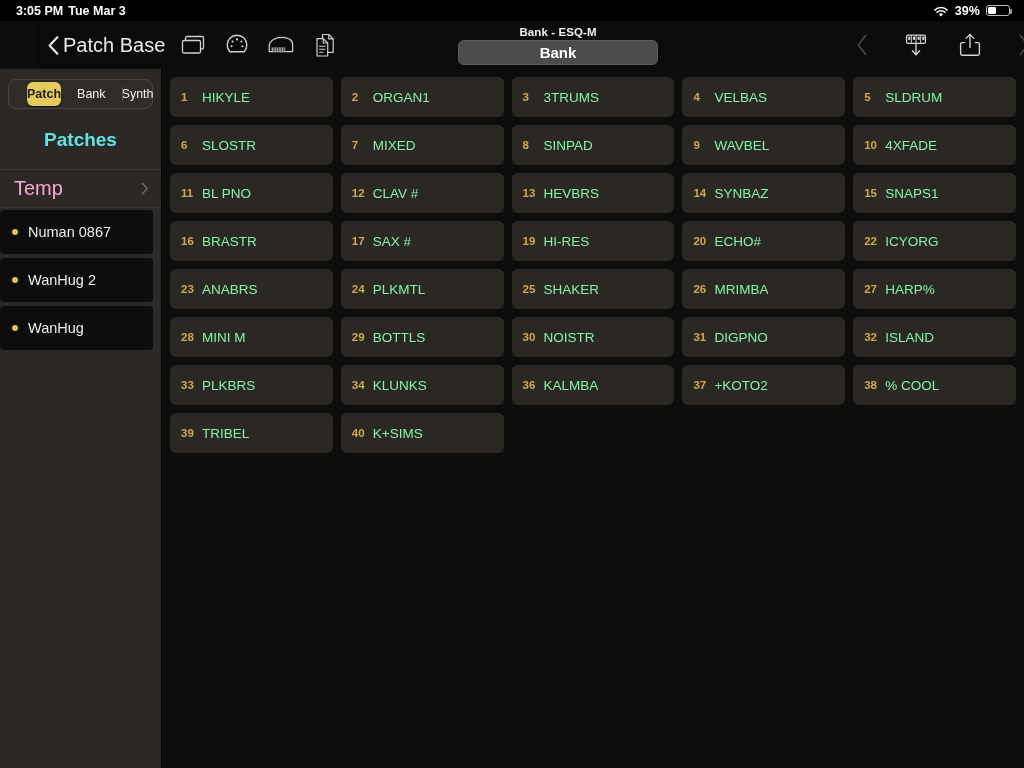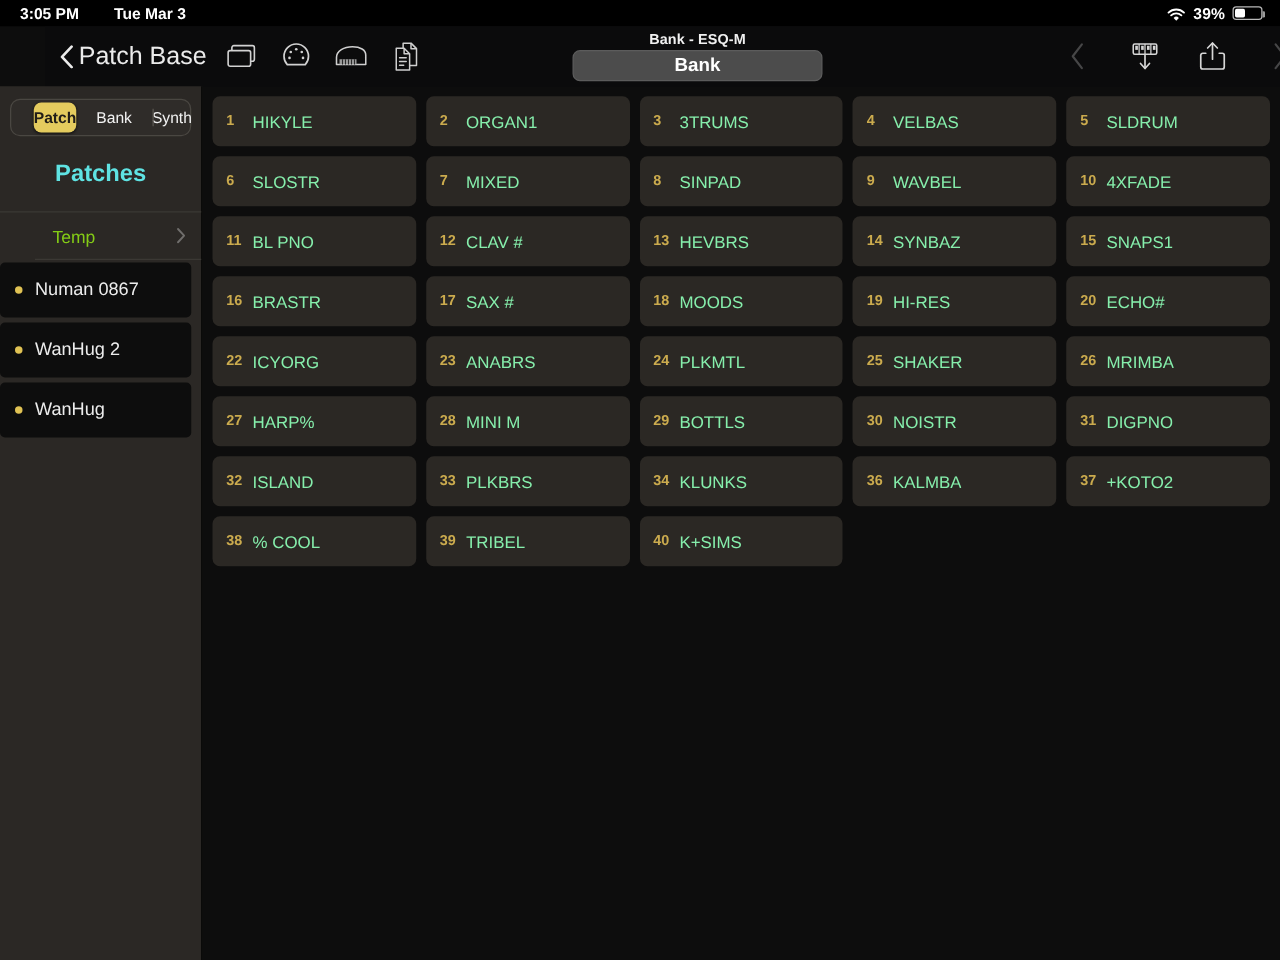--- a/index.html
+++ b/index.html
@@ -14,21 +14,21 @@
   #app { position: relative; width: 1024px; height: 768px; background:#0d0d0d; }
 
   
   .statusbar {
     height: 21px; width: 100%;
     display: flex; align-items: center;
     padding: 0 14px 0 16px;
     color: #fff; font-size: 12.5px; font-weight: bold;
     background: #000;
   }
-  .sb-left { display:flex; align-items:center; gap: 28px; }
+  .sb-left { display:flex; align-items:center; gap: 5px; }
   .sb-spacer { flex: 1 1 auto; }
   .sb-right { display:flex; align-items:center; gap: 6px; }
   .wifi-icon { display:inline-block; width:16px; height:12px; position:relative; top:1px; }
   .batt-pct { font-size:12.5px; font-weight:bold; letter-spacing:0.1px; }
   .batt {
     width: 24px; height: 11.5px; border: 1.3px solid #b9b9b9;
     border-radius: 3px; position: relative; display:inline-block;
   }
   .batt::after {
     content:""; position:absolute; right:-3.2px; top:3px;
@@ -124,24 +124,23 @@
 
   .side-heading {
     text-align:center; color:#5fe3e3;
     font-size:19px; font-weight:bold;
     padding: 20px 0 18px 0;
     border-bottom: 1px solid #3b3834;
   }
   .side-section {
     height: 38px; display:flex; align-items:center;
     padding: 0 12px 0 14px;
-    color:#84cc16; font-size:14px;
+    color:#f9a8d4; font-size:20px;
     border-bottom: 1px solid #3b3834;
     cursor:pointer;
-    margin-left:28px;
   }
   .side-section .chev-r { margin-left:auto; opacity:.42; }
   .side-list { padding-top: 2px; }
   .side-item {
     height: 44px; margin: 0 8px 4px 0;
     background:#0d0d0d;
     border-radius: 4px;
     display:flex; align-items:center;
     padding-left: 12px;
     color:#ececec; font-size:14.5px;
@@ -408,24 +407,20 @@
           </div>
           <div class="cell">
             <span class="num">16</span>
             <span class="nm">BRASTR</span>
           </div>
           <div class="cell">
             <span class="num">17</span>
             <span class="nm">SAX #</span>
           </div>
           <div class="cell">
-            <span class="num">18</span>
-            <span class="nm">MOODS</span>
-          </div>
-          <div class="cell">
             <span class="num">19</span>
             <span class="nm">HI-RES</span>
           </div>
           <div class="cell">
             <span class="num">20</span>
             <span class="nm">ECHO#</span>
           </div>
           <div class="cell">
             <span class="num">22</span>
             <span class="nm">ICYORG</span>

